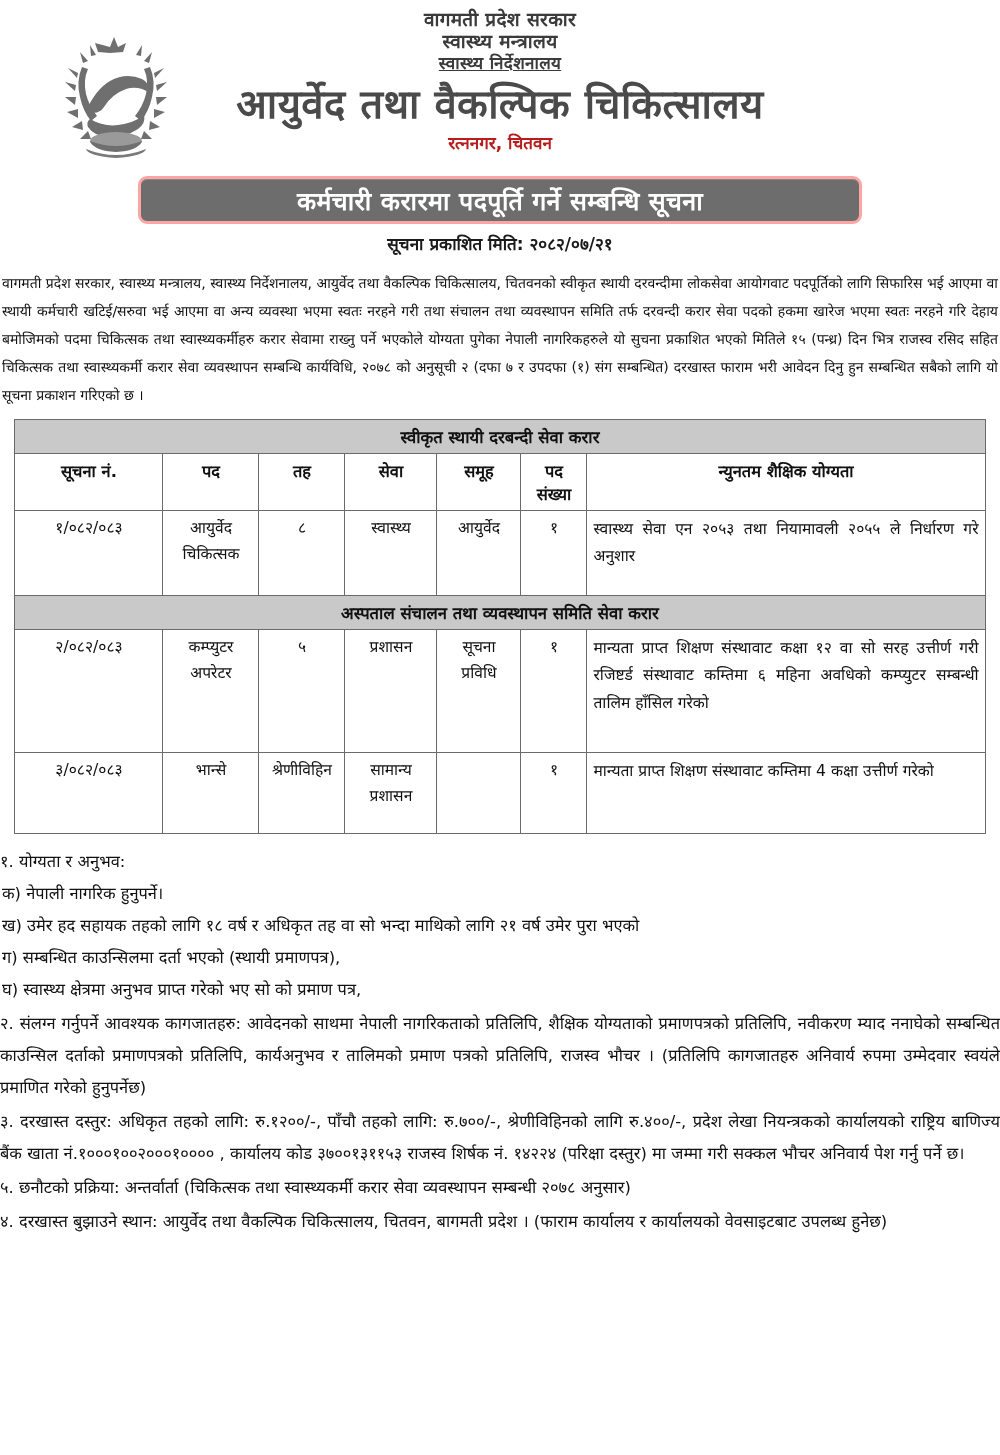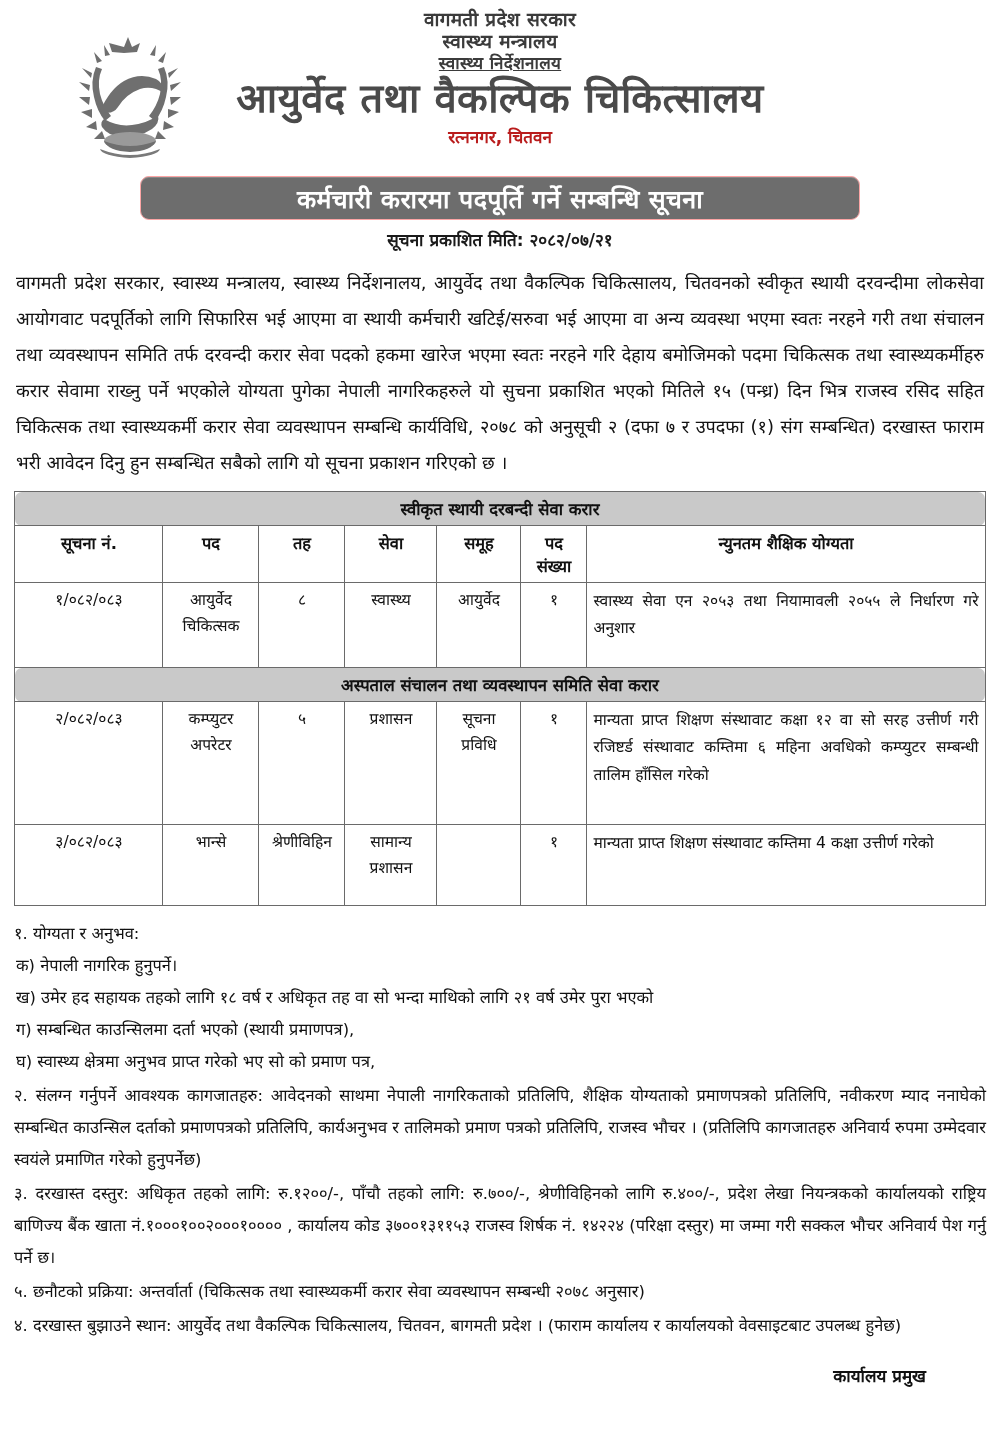--- a/index.html
+++ b/index.html
@@ -13,21 +13,21 @@
     font-family: "DejaVu Sans", "Liberation Sans", sans-serif;
     color: #141414;
     position: relative;
     overflow: hidden;
   }
 
   .page {
     width: 1000px;
     height: 1213px;
     box-sizing: border-box;
-    padding: 0 14px;
+    padding: 0 0;
     position: relative;
   }
 
   
   .letterhead {
     position: relative;
     height: 172px;
   }
   .emblem {
     position: absolute;
@@ -48,40 +48,40 @@
   }
   .org-1 { font-size: 19px; }
   .org-2 { font-size: 19px; }
   .org-3 { font-size: 17px; text-decoration: underline; }
   .org-title {
     font-size: 40px;
     font-weight: bold;
     color: #4a4a4a;
     line-height: 1.18;
     letter-spacing: .5px;
-    margin-top: 2px;
+    margin-top: 8px;
   }
   .org-place {
     font-size: 17px;
     font-weight: bold;
     color: #b91c1c;
     margin-top: 3px;
   }
 
   
   .banner-wrap {
     display: flex;
     justify-content: center;
     margin-top: 4px;
   }
   .banner {
     width: 718px;
     height: 42px;
     background: #6d6d6d;
-    border: 1px solid #fca5a5;
+    border: 3px solid #fca5a5;
     border-radius: 9px;
     display: flex;
     align-items: center;
     justify-content: center;
     box-shadow: inset 0 1px 0 rgba(255,255,255,.18);
   }
   .banner-text {
     color: #ffffff;
     font-size: 25px;
     font-weight: bold;
@@ -91,21 +91,21 @@
     text-align: center;
     font-size: 17px;
     font-weight: bold;
     margin-top: 8px;
     color: #1a1a1a;
   }
 
   
   .intro {
     margin-top: 14px;
-    font-size: 18px;
+    font-size: 14px;
     line-height: 2.0;
     text-align: justify;
     text-align-last: left;
     color: #111;
     padding: 0 2px;
   }
 
   
   table.vac {
     width: 970px;
@@ -120,21 +120,20 @@
     padding: 5px 6px;
     color: #111;
   }
   .sec-head td {
     background: #c9c9c9;
     text-align: center;
     font-weight: bold;
     font-size: 16.6px;
     padding: 5px 0;
     border-color: #6a6a6a;
-    border-radius: 7px;
   }
   .col-head td {
     text-align: center;
     font-weight: bold;
     font-size: 16.4px;
     vertical-align: top;
     padding: 6px 3px 10px 3px;
   }
   td.c { text-align: center; }
   td.j {
@@ -297,16 +296,15 @@
     <div class="sub-item">क) नेपाली नागरिक हुनुपर्ने।</div>
     <div class="sub-item">ख) उमेर हद सहायक तहको लागि १८ वर्ष र अधिकृत तह वा सो भन्दा माथिको लागि २१ वर्ष उमेर पुरा भएको</div>
     <div class="sub-item">ग) सम्बन्धित काउन्सिलमा दर्ता भएको (स्थायी प्रमाणपत्र),</div>
     <div class="sub-item">घ) स्वास्थ्य क्षेत्रमा अनुभव प्राप्त गरेको भए सो को प्रमाण पत्र,</div>
 
     <div class="para">२. संलग्न गर्नुपर्ने आवश्यक कागजातहरु: आवेदनको साथमा नेपाली नागरिकताको प्रतिलिपि, शैक्षिक योग्यताको प्रमाणपत्रको प्रतिलिपि, नवीकरण म्याद ननाघेको सम्बन्धित काउन्सिल दर्ताको प्रमाणपत्रको प्रतिलिपि, कार्यअनुभव र तालिमको प्रमाण पत्रको प्रतिलिपि, राजस्व भौचर । (प्रतिलिपि कागजातहरु अनिवार्य रुपमा उम्मेदवार स्वयंले प्रमाणित गरेको हुनुपर्नेछ)</div>
     <div class="para">३. दरखास्त दस्तुर: अधिकृत तहको लागि: रु.१२००/-, पाँचौ तहको लागि: रु.७००/-, श्रेणीविहिनको लागि रु.४००/-, प्रदेश लेखा नियन्त्रकको कार्यालयको राष्ट्रिय बाणिज्य बैंक खाता नं.१०००१००२०००१०००० , कार्यालय कोड ३७००१३११५३ राजस्व शिर्षक नं. १४२२४ (परिक्षा दस्तुर) मा जम्मा गरी सक्कल भौचर अनिवार्य पेश गर्नु पर्ने छ।</div>
     <div class="para">५. छनौटको प्रक्रिया: अन्तर्वार्ता (चिकित्सक तथा स्वास्थ्यकर्मी करार सेवा व्यवस्थापन सम्बन्धी २०७८ अनुसार)</div>
     <div class="para">४. दरखास्त बुझाउने स्थान: आयुर्वेद तथा वैकल्पिक चिकित्सालय, चितवन, बागमती प्रदेश । (फाराम कार्यालय र कार्यालयको वेवसाइटबाट उपलब्ध हुनेछ)</div>
 
-    <div class="signature">कार्यालय प्रमुख</div>
   </div>
 
 </div>
 
 </body></html>

